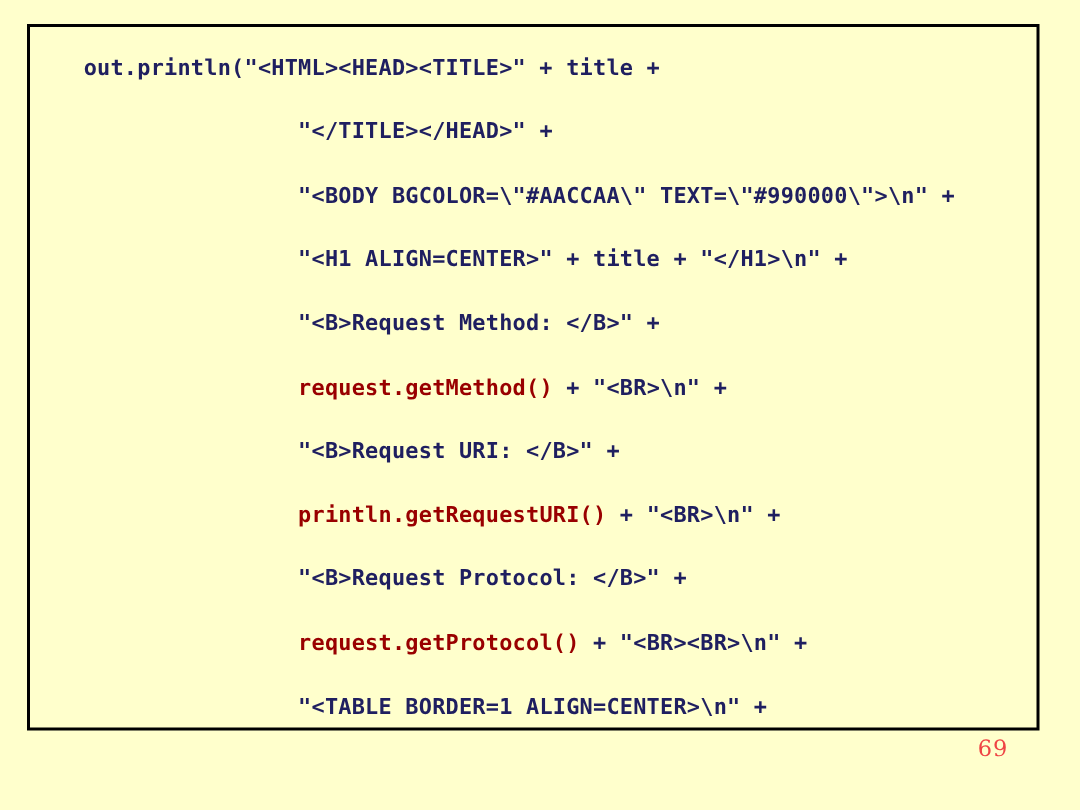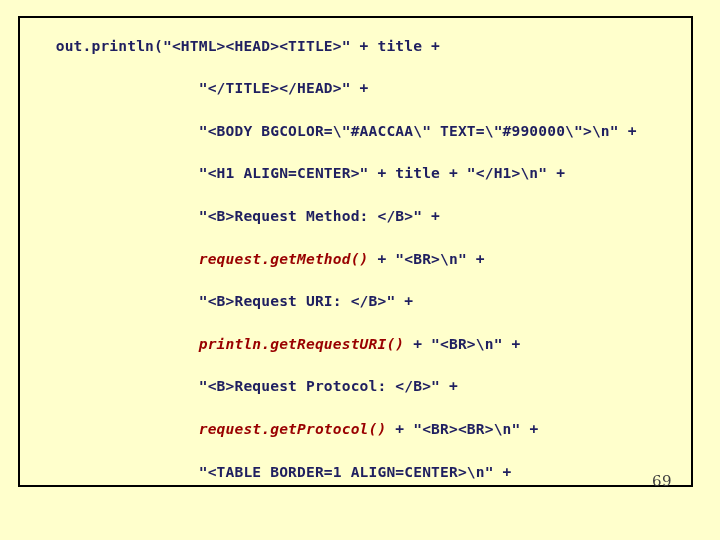--- a/index.html
+++ b/index.html
@@ -59,32 +59,31 @@
     display: block;
     font-family: "DejaVu Sans Mono", monospace;
   }
 
   .tok-plain {
     color: #1f1f60;
   }
 
   .tok-call {
     color: #990000;
-    font-style: italic;
   }
 
   
   #page-number {
     position: absolute;
     right: 48px;
-    top: 472px;
+    top: 490px;
     font-family: "DejaVu Serif", serif;
     font-size: 15px;
     font-weight: normal;
-    color: #404040;
+    color: #ef4444;
     letter-spacing: 0.5px;
   }
 </style>
 </head>
 <body>
 
 <div id="slide">
 
   <div id="code-frame">
     <pre id="code-block"><span class="code-line"><span>    </span><span class="tok-plain">out.println("&lt;HTML&gt;&lt;HEAD&gt;&lt;TITLE&gt;" + title +</span></span>

